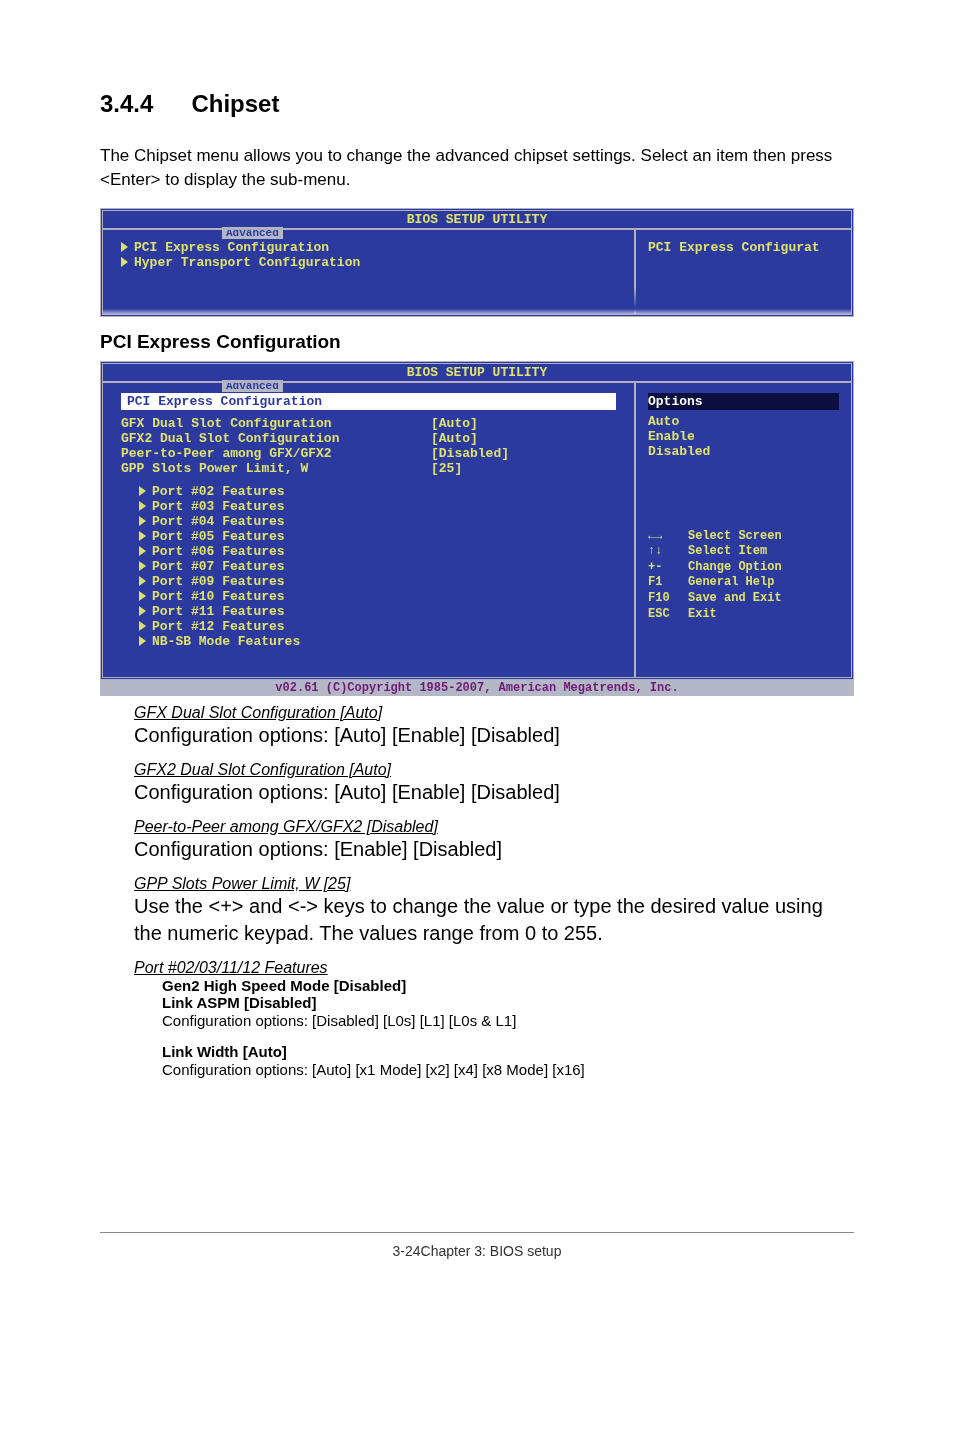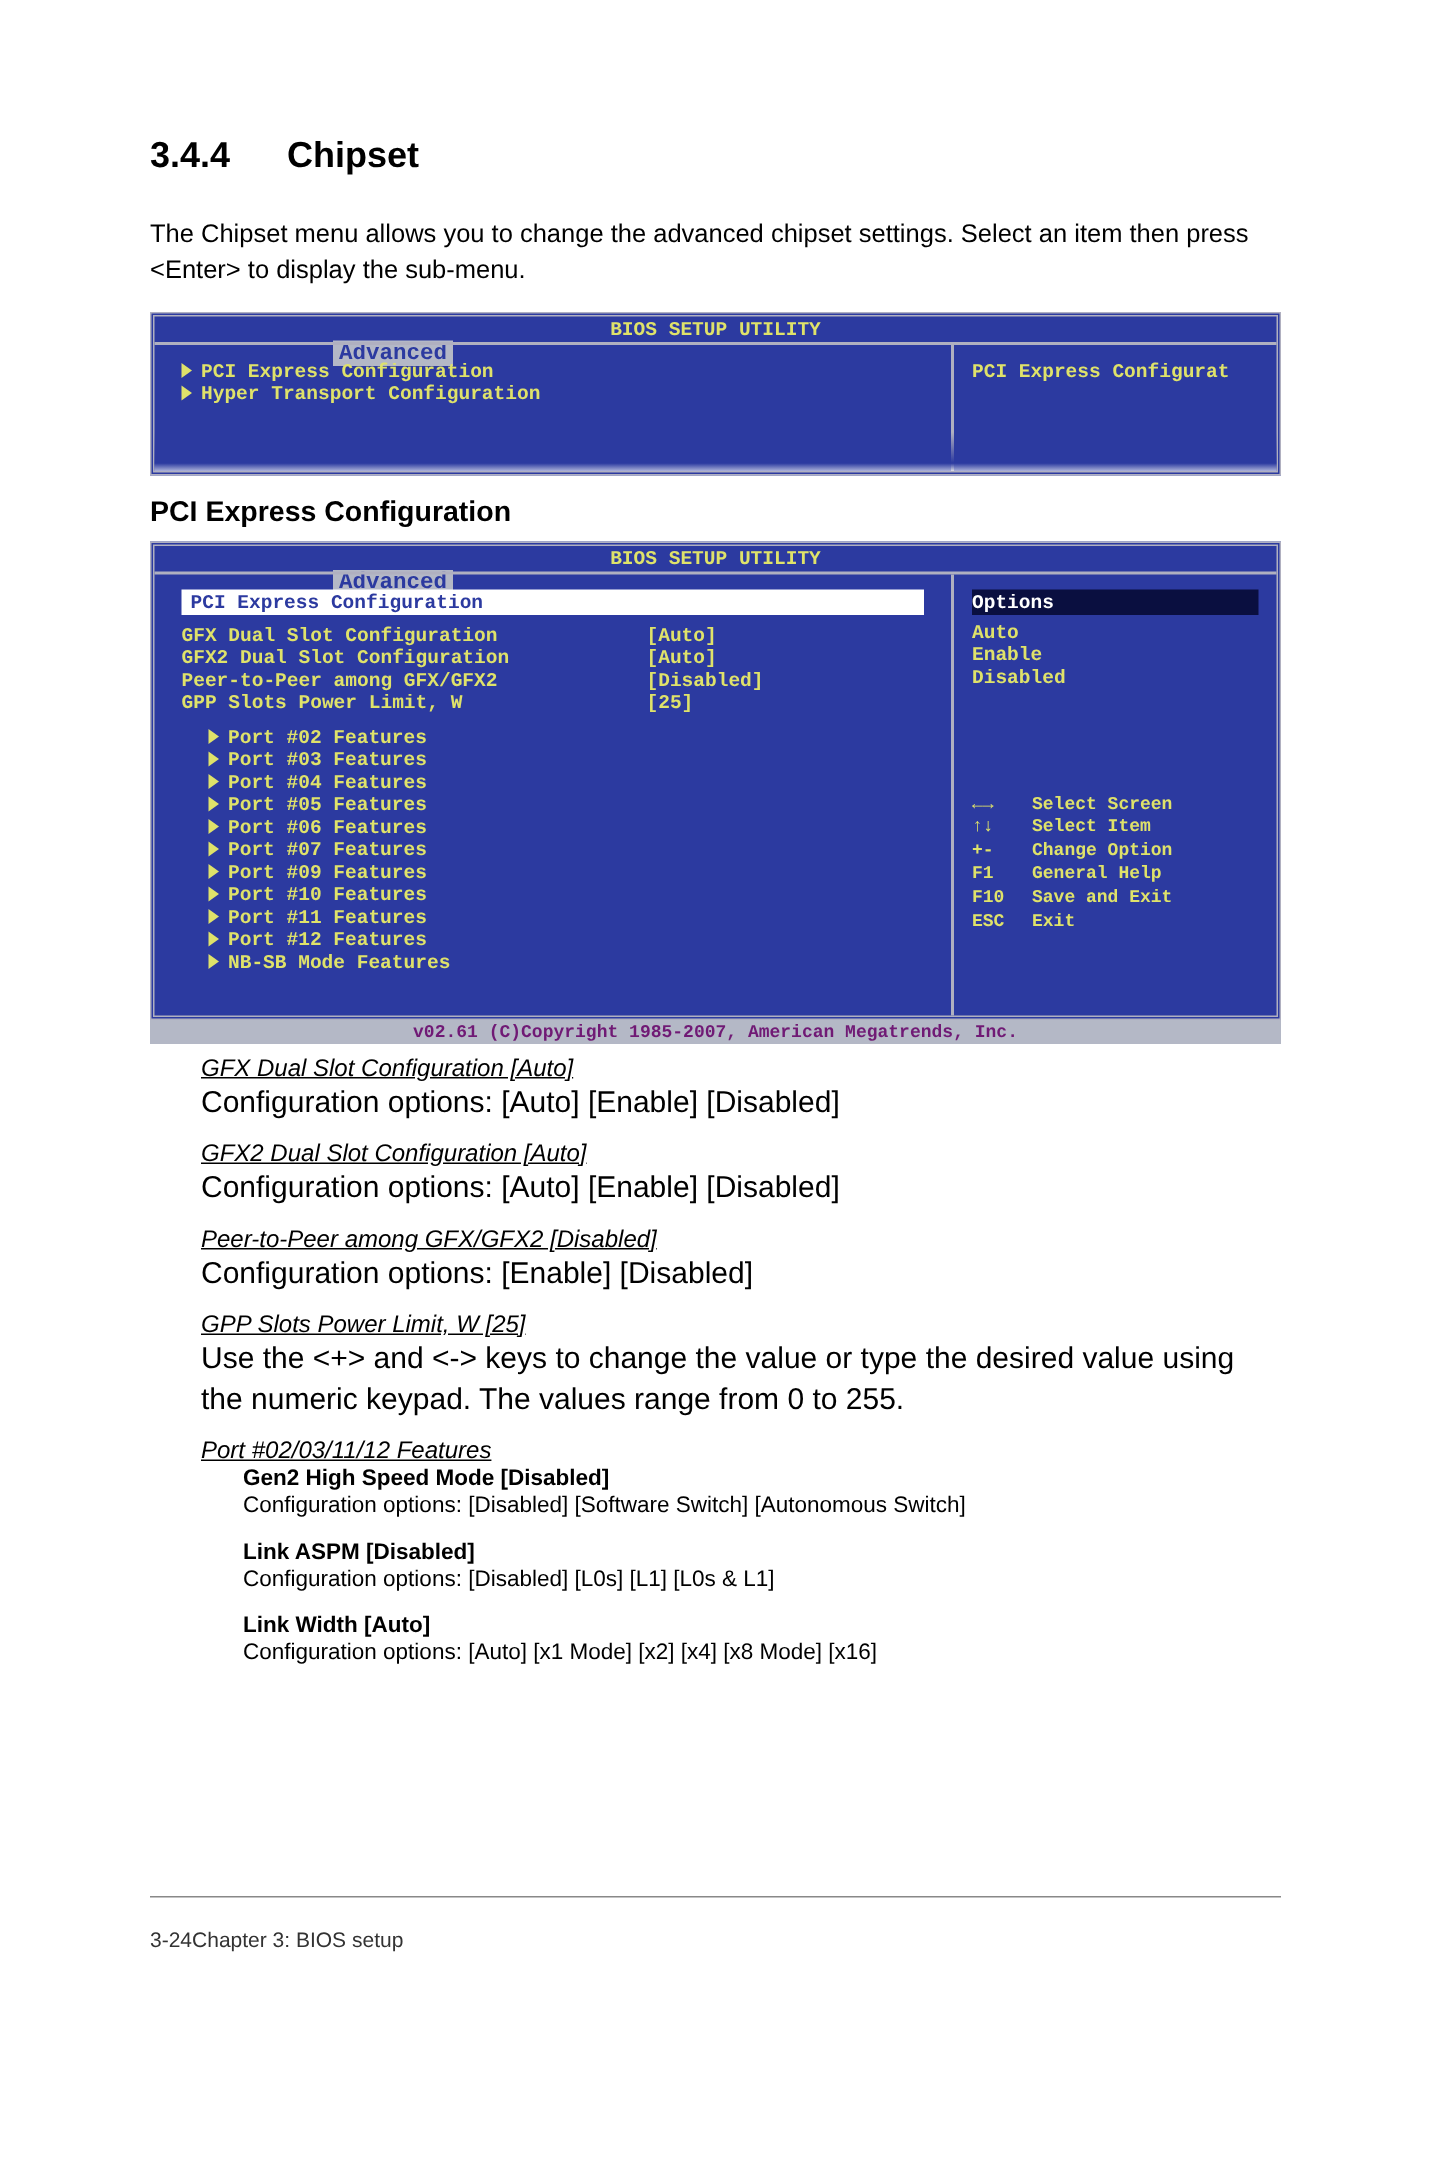--- a/index.html
+++ b/index.html
@@ -45,21 +45,21 @@
       font-size: 13px;
       font-family: Liberation Mono, monospace;
     }
     .tabbar {
       position: absolute;
       left: 119px;
       top: 16px;
       background: #b4b8c6;
       color: #2c3aa0;
       padding: 0 4px;
-      font-size: 15px;
+      font-size: 11px;
     }
     .bios-body {
       display: flex;
       border-top: 2px solid #b0b0c0;
       position: relative;
     }
     .left-pane {
       flex: 1;
       padding: 10px 18px 22px 18px;
       border-right: 2px solid #b0b0c0;
@@ -130,21 +130,21 @@
     .lvl2 .item-body{font-size:15px;margin-bottom:12px;}
     .pagefoot{
       display:flex;
       justify-content:space-between;
       font-size:14px;
       color:#333;
       padding:0 100px 40px 100px;
       border-top:0;
       margin-top:80px;
     }
-    .pagefoot-line{border-top:1px solid #888;padding-top:20px;display:flex;justify-content:flex-start;width:100%;}
+    .pagefoot-line{border-top:1px solid #888;padding-top:10px;display:flex;justify-content:center;width:100%;}
   </style>
 </head>
 <body>
 
 <div class="page">
   <h2 class="section">
     <span class="num">3.4.4</span><span>Chipset</span>
   </h2>
   <p class="intro">The Chipset menu allows you to change the advanced chipset settings. Select an item then press &lt;Enter&gt; to display the sub-menu.</p>
 
@@ -271,21 +271,20 @@
     <div class="item-title">Peer-to-Peer among GFX/GFX2 [Disabled]</div>
     <div class="item-body">Configuration options: [Enable] [Disabled]</div>
 
     <div class="item-title">GPP Slots Power Limit, W [25]</div>
     <div class="item-body">Use the &lt;+&gt; and &lt;-&gt; keys to change the value or type the desired value using the numeric keypad. The values range from 0 to 255.</div>
 
     <div class="item-title">Port #02/03/11/12 Features</div>
 
     <div class="lvl2">
       <div class="item-title">Gen2 High Speed Mode [Disabled]</div>
-      <div class="item-body">Configuration options: [Disabled] [Software Switch] [Autonomous Switch]</div>
 
       <div class="item-title">Link ASPM [Disabled]</div>
       <div class="item-body">Configuration options: [Disabled] [L0s] [L1] [L0s &amp; L1]</div>
 
       <div class="item-title">Link Width [Auto]</div>
       <div class="item-body">Configuration options: [Auto] [x1 Mode] [x2] [x4] [x8 Mode] [x16]</div>
     </div>
   </div>
 </div>
 

